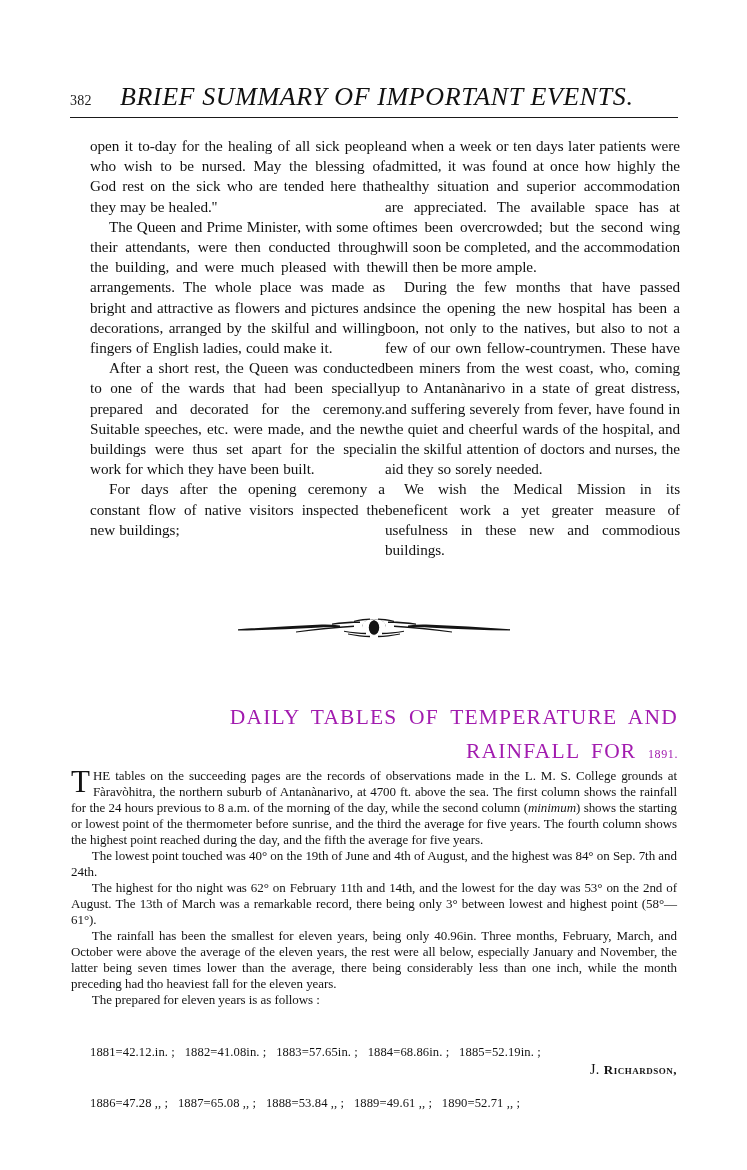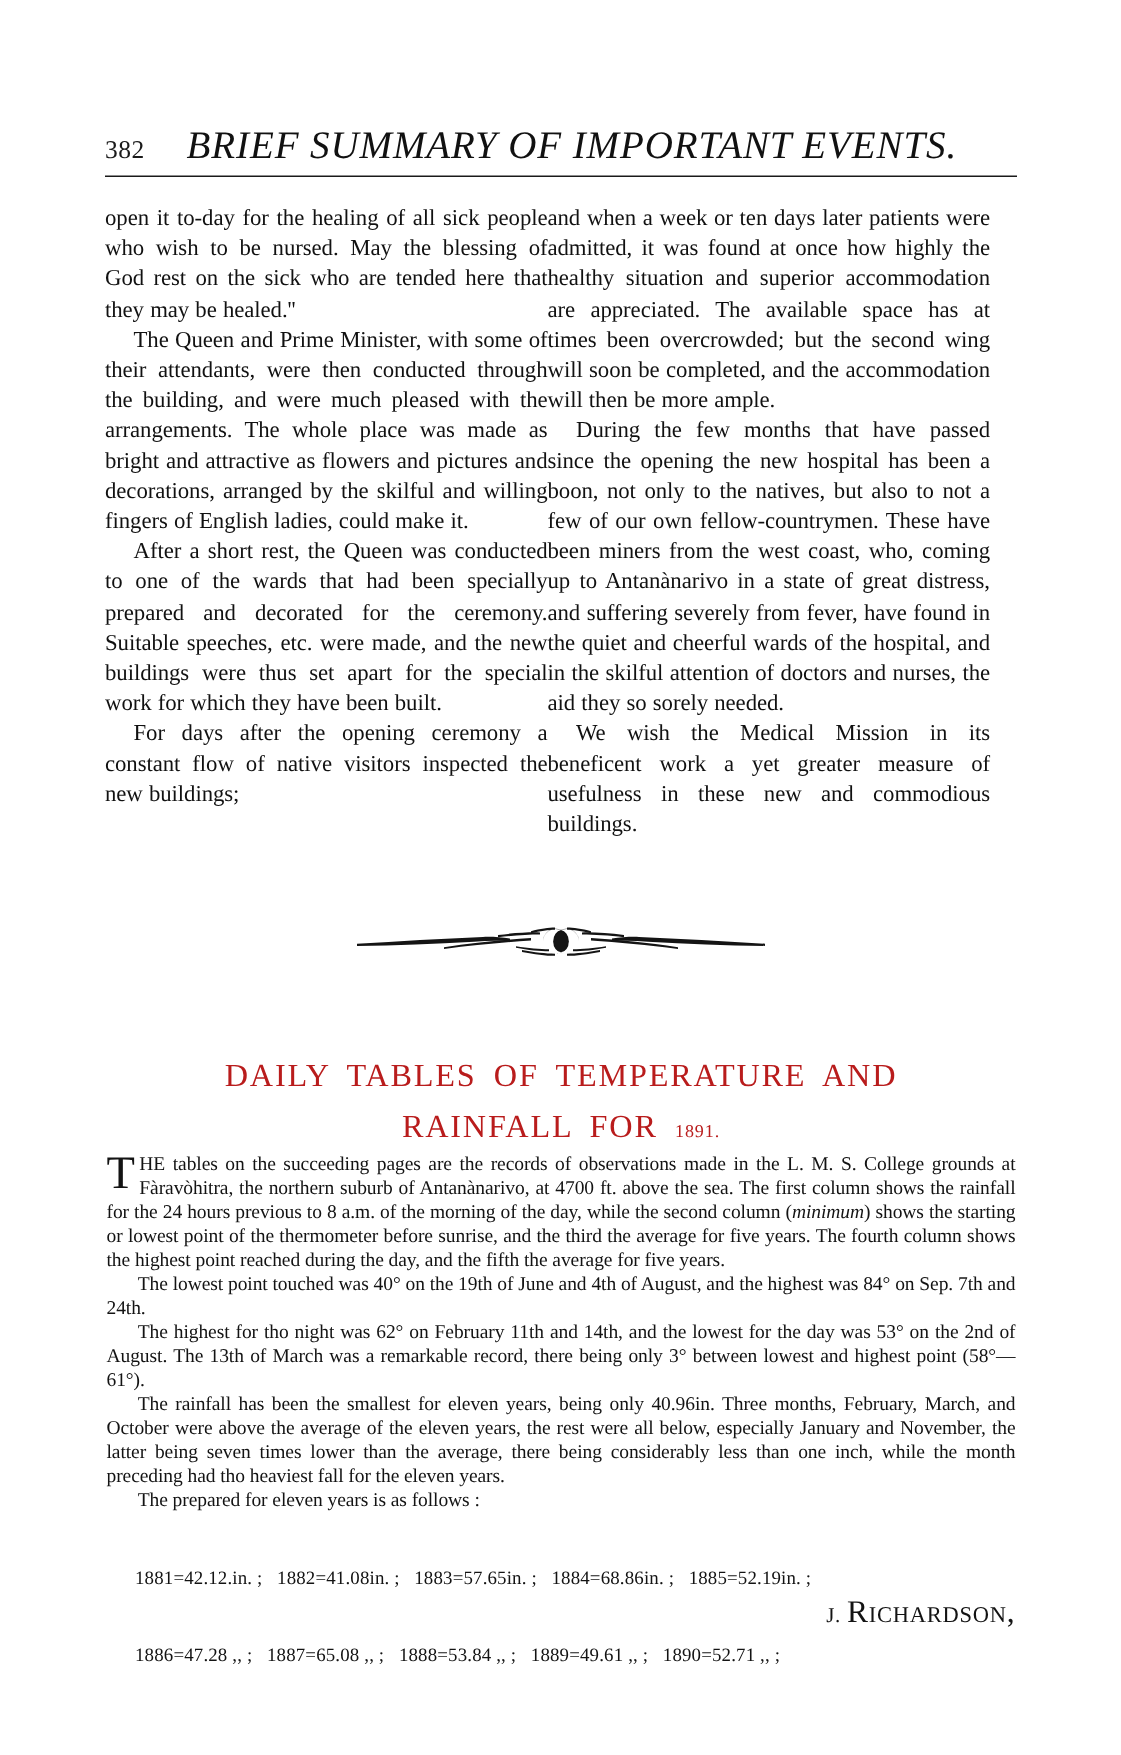--- a/index.html
+++ b/index.html
@@ -27,21 +27,21 @@
   .running-head {
     position: absolute;
     left: 70px;
     top: 82px;
     width: 608px;
     height: 26px;
     display: flex;
     align-items: baseline;
   }
   .folio {
-    font-size: 17px;
+    font-size: 14px;
     letter-spacing: 0.3px;
     font-family: "Liberation Serif", serif;
     padding-right: 28px;
     color: #1a1a1a;
   }
   .head-title {
     font-style: italic;
     font-size: 26px;
     letter-spacing: 0.6px;
     white-space: nowrap;
@@ -56,21 +56,21 @@
     border-top: 1.6px solid #1a1a1a;
   }
 
   
   .columns {
     position: absolute;
     left: 70px;
     top: 136px;
     width: 610px;
     display: flex;
-    justify-content: flex-start;
+    justify-content: flex-end;
   }
   .col {
     width: 295px;
   }
   .col p {
     margin: 0;
     font-size: 15.2px;
     line-height: 20.2px;
     text-align: justify;
     text-justify: inter-word;
@@ -98,26 +98,26 @@
   .ornament {
     display: block;
   }
 
   
   .section-title {
     position: absolute;
     left: 70px;
     top: 700px;
     width: 608px;
-    text-align: center;
+    text-align: right;
     font-size: 21.5px;
     line-height: 34px;
     letter-spacing: 1.2px;
     word-spacing: 5px;
-    color: #b91c1c;
+    color: #a21caf;
   }
   .section-title .line2 {
     display: block;
   }
   .yr {
     font-size: 12px;
     letter-spacing: 0.6px;
   }
 
   
@@ -168,21 +168,22 @@
     left: 0;
     top: 1062px;
     width: 677px;
     text-align: right;
     font-size: 14px;
     letter-spacing: 0.5px;
     color: #131313;
   }
   .sc {
     font-variant: small-caps;
-    font-size: 21px;
+    font-size: 13px;
+    font-weight: bold;
   }
 </style>
 </head>
 <body>
 
 <div class="page">
 
   <div class="running-head">
     <span class="folio">382</span>
     <span class="head-title">BRIEF SUMMARY OF IMPORTANT EVENTS.</span>

